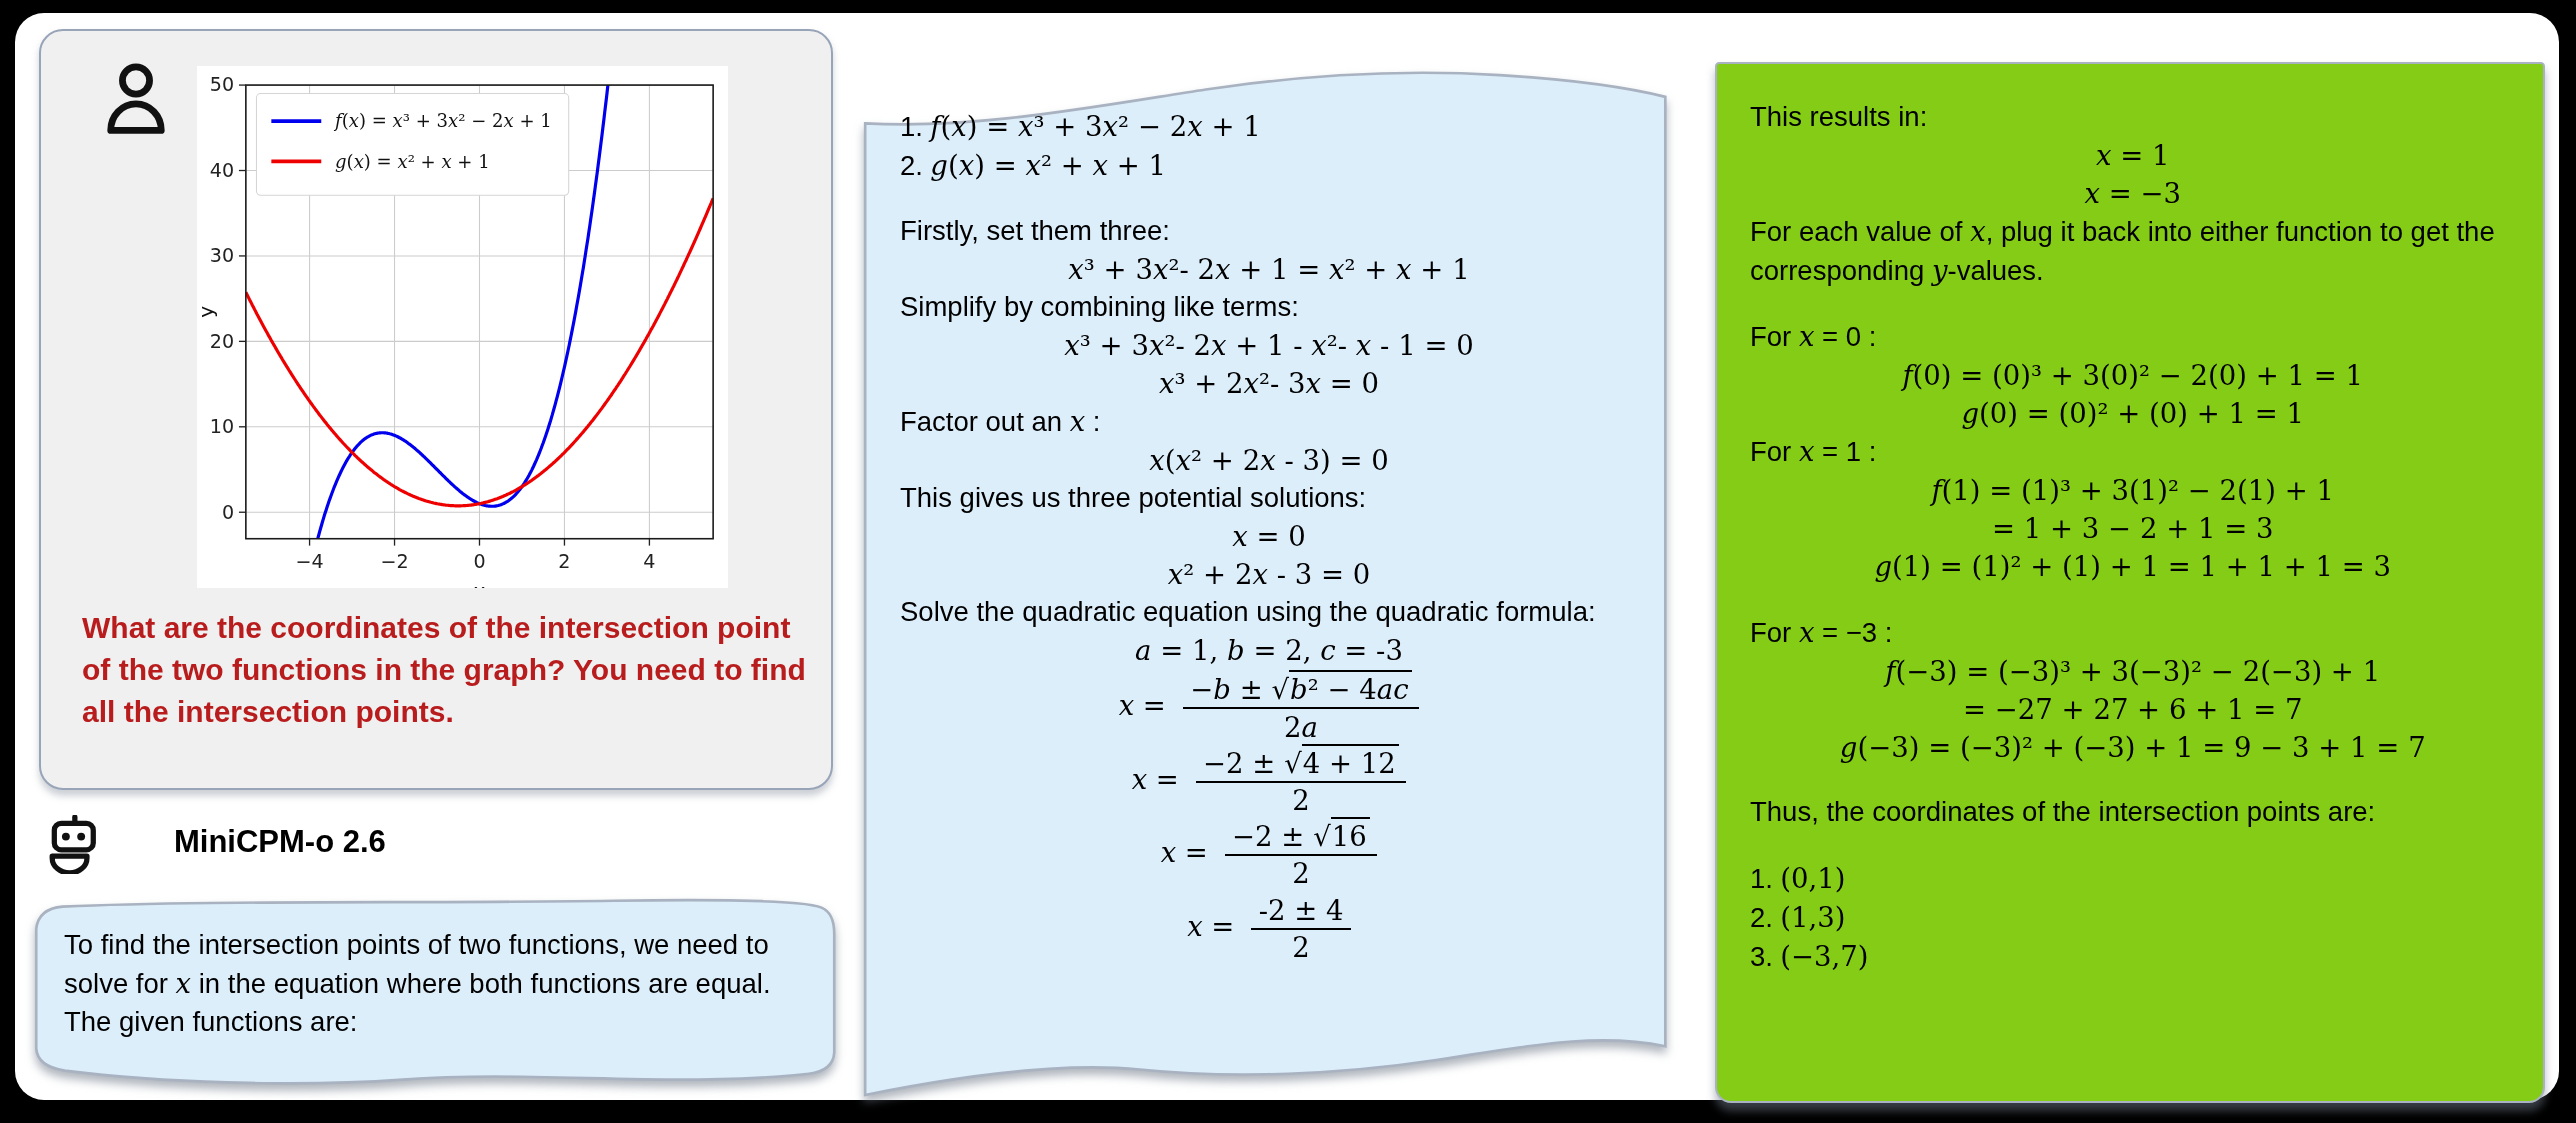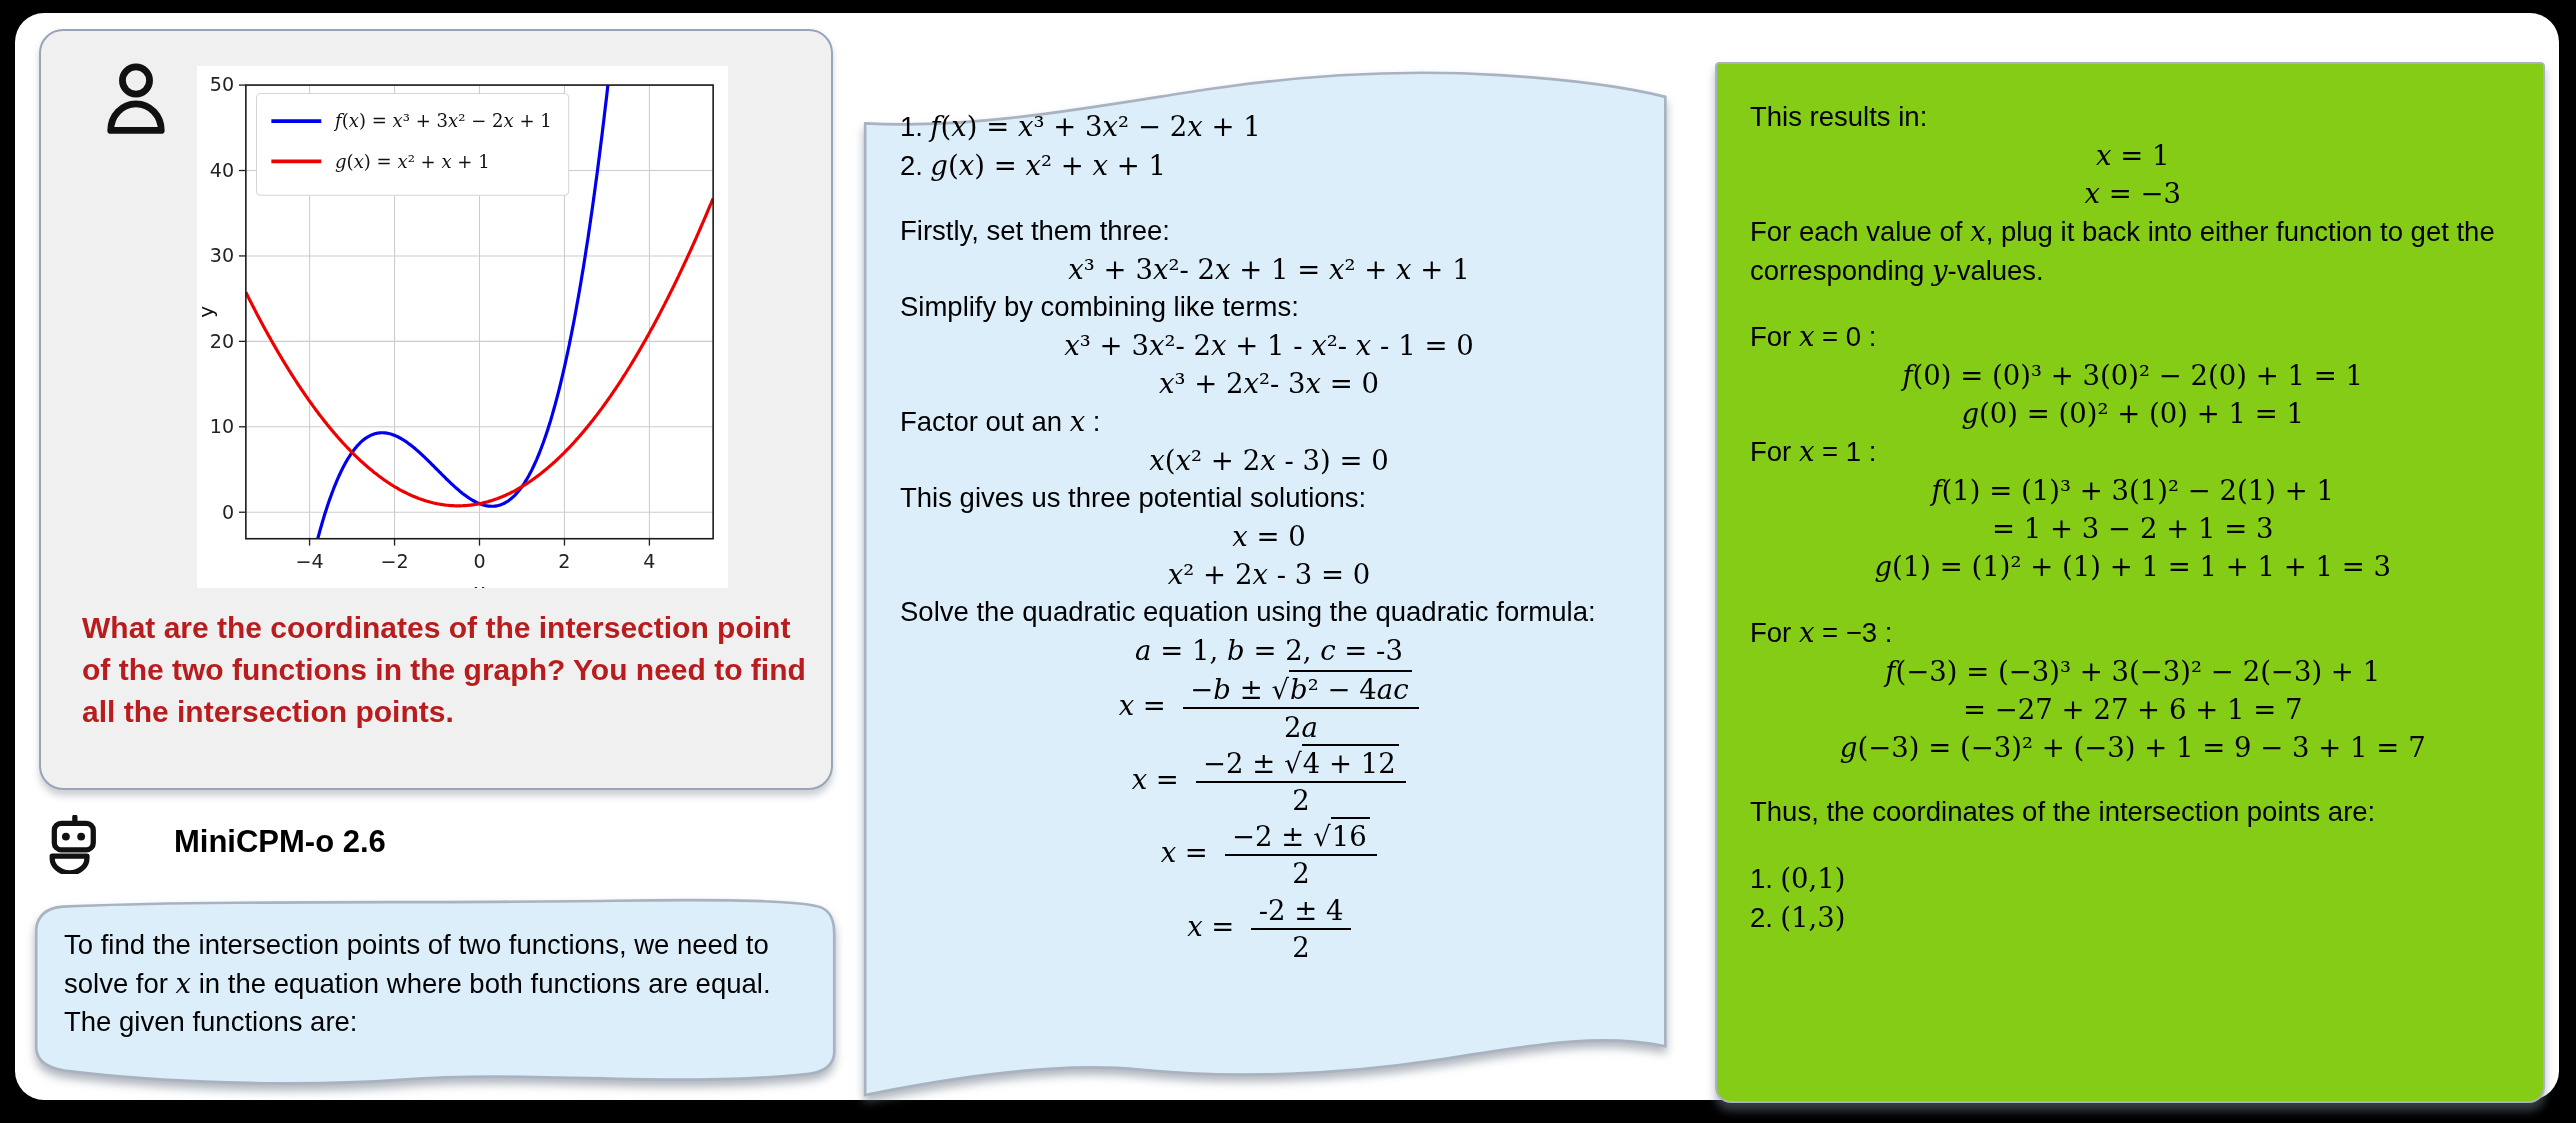--- a/index.html
+++ b/index.html
@@ -197,17 +197,18 @@
         <div class="gap"></div>
         <div class="ln txt">For <i class="mv">x</i> = −3 :</div>
         <div class="ln math"><i class="mv">f</i>(−3) = (−3)³ + 3(−3)² − 2(−3) + 1</div>
         <div class="ln math">= −27 + 27 + 6 + 1 = 7</div>
         <div class="ln math"><i class="mv">g</i>(−3) = (−3)² + (−3) + 1 = 9 − 3 + 1 = 7</div>
         <div class="gap"></div>
         <div class="ln txt">Thus, the coordinates of the intersection points are:</div>
         <div class="gap"></div>
         <div class="ln enum"><span class="enum-n">1.</span>(0,1)</div>
         <div class="ln enum"><span class="enum-n">2.</span>(1,3)</div>
+        <div class="ln enum"><span class="enum-n">3.</span>(−3,7)</div>
       </div>
   </div>
 
 </div>
 
 
 </body></html>

